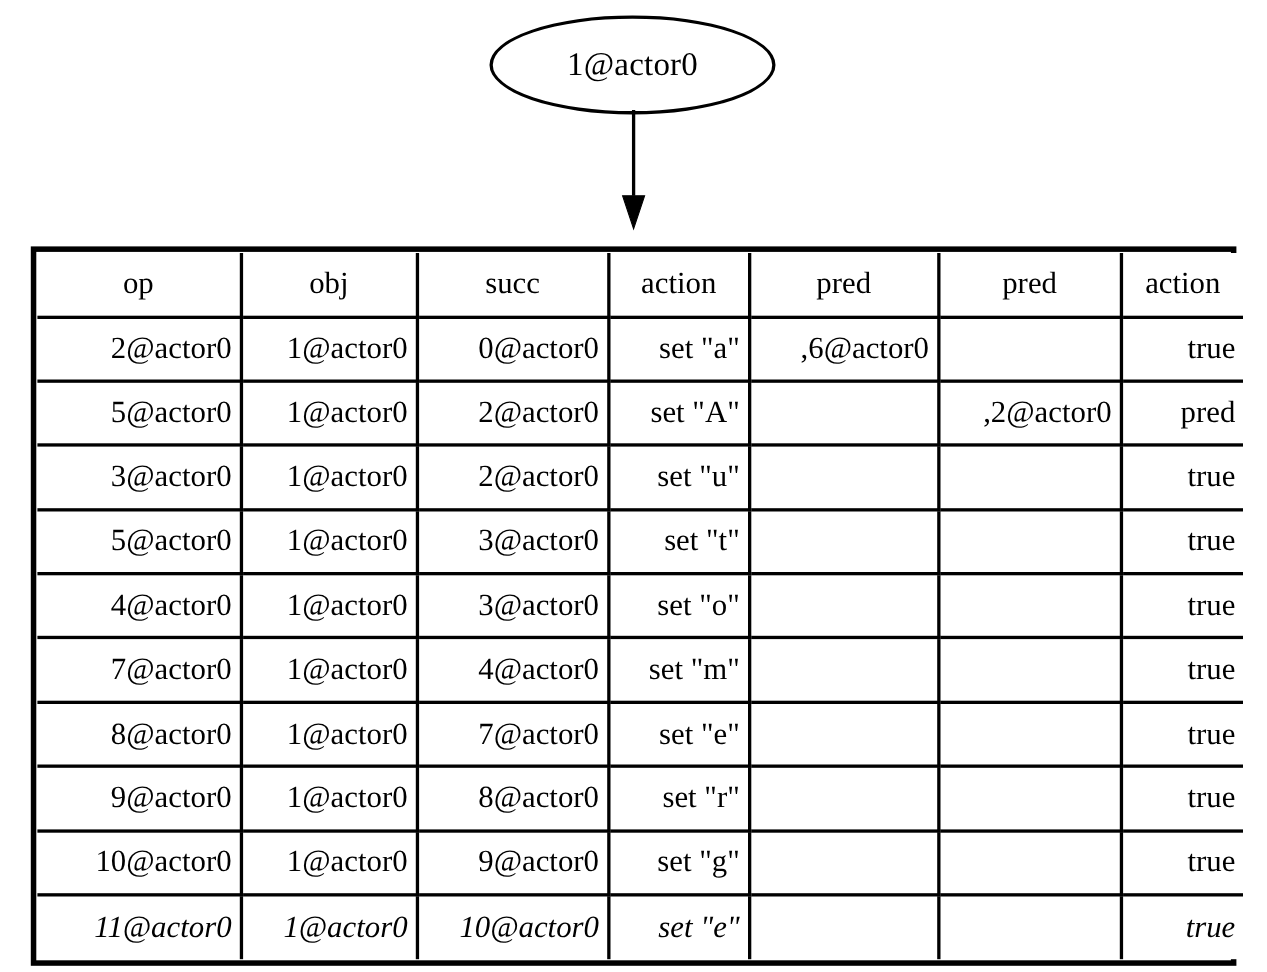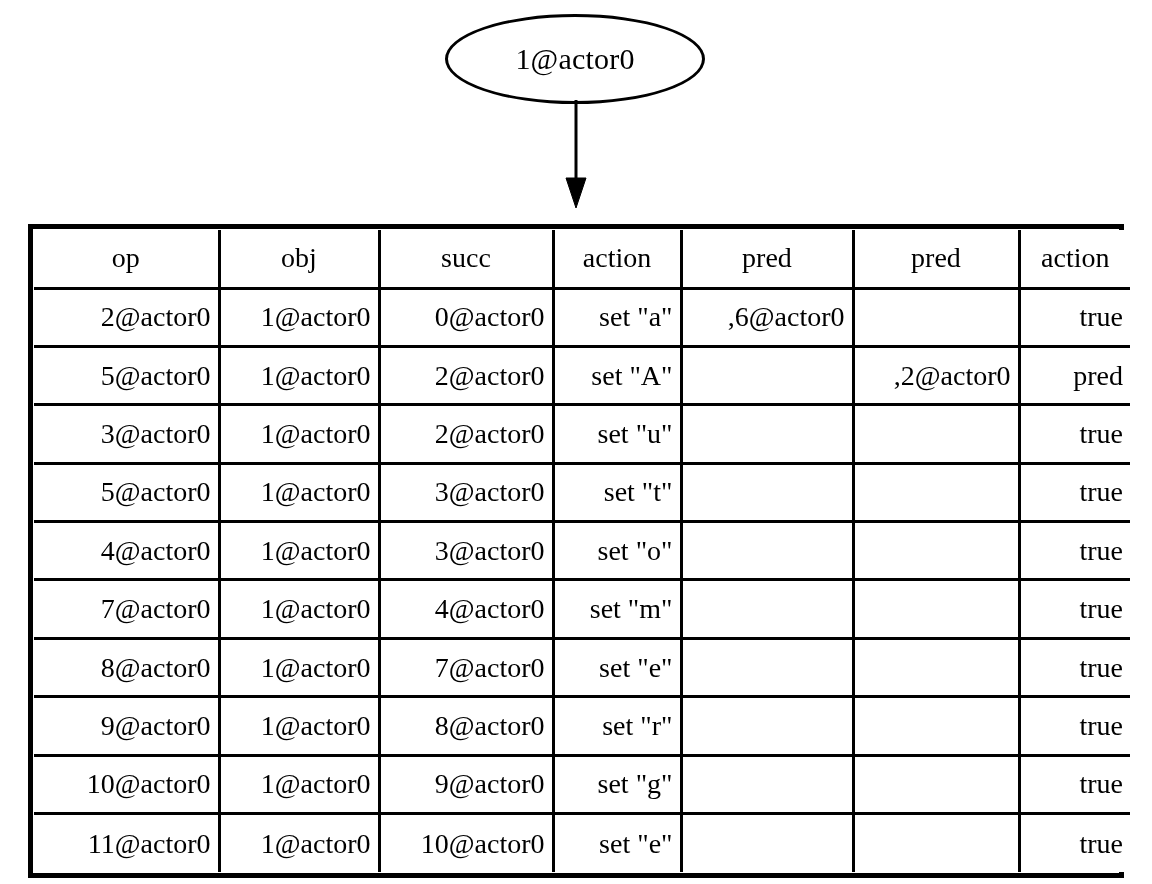--- a/index.html
+++ b/index.html
@@ -80,21 +80,21 @@
     font-size: 28px;
     font-weight: normal;
     line-height: 1;
     white-space: nowrap;
     overflow: hidden;
     height: 58px;
     box-sizing: border-box;
   }
   
   table.grid tr:first-child th { border-top: none; }
-  table.grid tr:last-child td { border-bottom: none; }
+  table.grid tr:last-child td { border-bottom: none; font-style: italic; }
   table.grid tr th:first-child,
   table.grid tr td:first-child { border-left: none; }
   table.grid tr th:last-child,
   table.grid tr td:last-child { border-right: none; }
 
   table.grid th { text-align: center; }
   table.grid td { text-align: right; }
   td.col-action { text-align: center; }
   td.col-insert { text-align: center; margin-left: 44px; }
   td.col-succ   { text-align: right; margin-left: 34px; }

